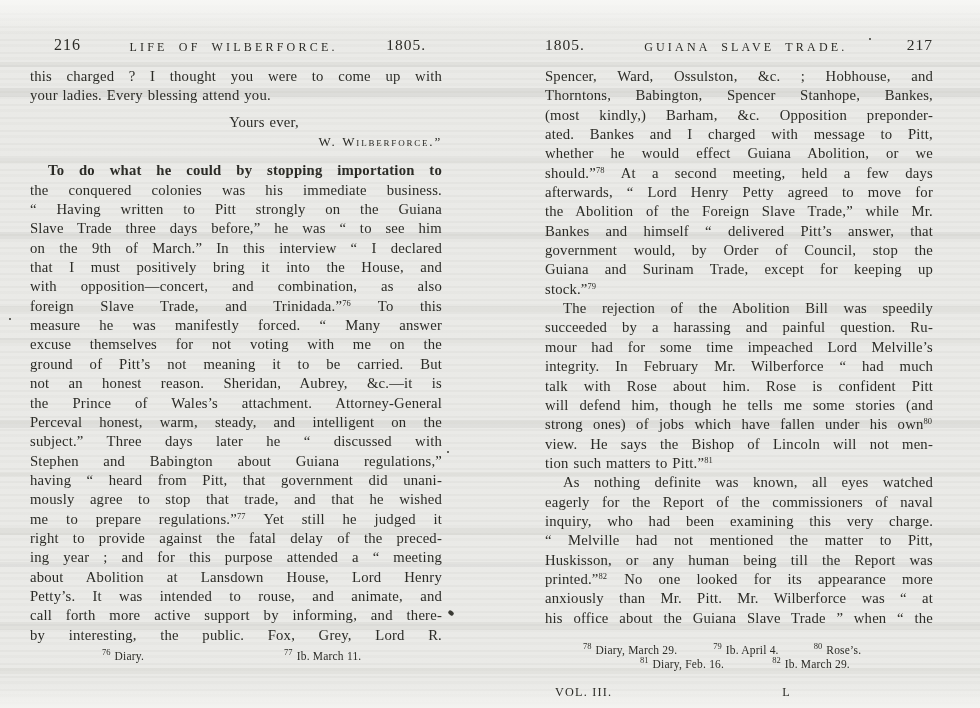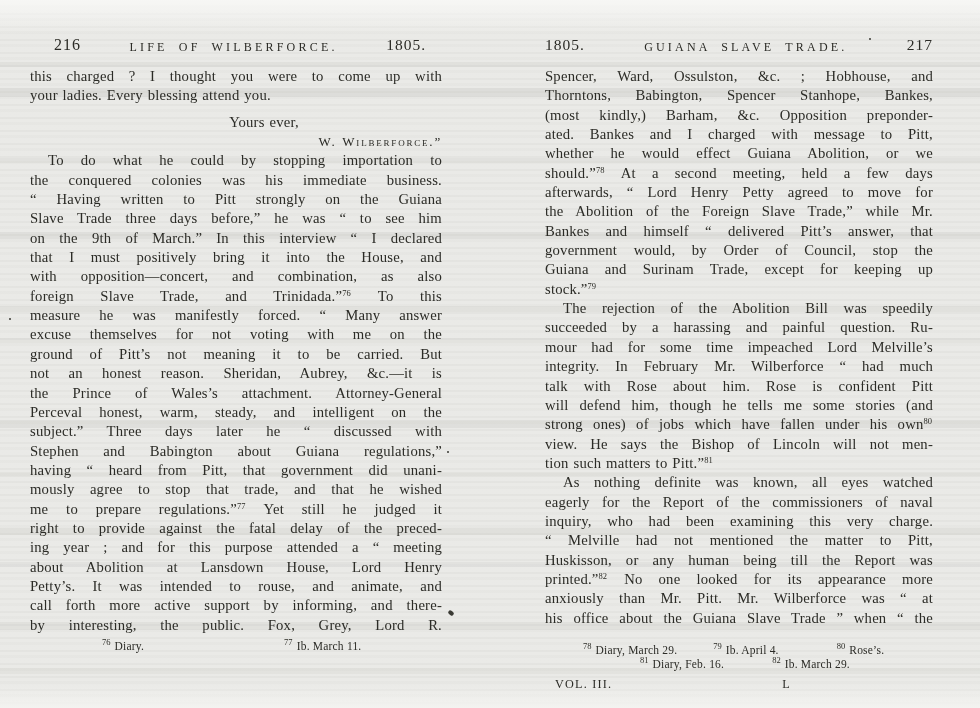--- a/index.html
+++ b/index.html
@@ -47,25 +47,25 @@
   sup{font-size:8.5px;line-height:0;vertical-align:5px;letter-spacing:0;margin-right:1px;}
 
   .footnotes{font-size:11.5px;letter-spacing:0.2px;}
   .fnrow{display:flex;}
   .page--left .fnrow{margin-top:5px;}
   .page--left .fn-1{margin-left:72px;}
   .page--left .fn-2{margin-left:140px;}
   .page--right .fnrow-1{margin-top:16px;}
   .page--right .fnrow-1 .fn-1{margin-left:38px;}
   .page--right .fnrow-1 .fn-2{margin-left:36px;}
-  .page--right .fnrow-1 .fn-3{margin-left:58px;text-align:right;}
+  .page--right .fnrow-1 .fn-3{margin-left:35px;text-align:right;}
   .page--right .fnrow-2{margin-top:2px;}
   .page--right .fnrow-2 .fn-1{margin-left:95px;}
   .page--right .fnrow-2 .fn-2{margin-left:48px;}
-  .volrow{display:flex;margin-top:7px;font-size:12.2px;}
+  .volrow{display:flex;margin-top:15px;font-size:12.2px;}
   .vol-label{letter-spacing:1.2px;margin-left:10px;}
   .sig-mark{margin-left:170px;}
 </style>
 </head>
 <body>
 
 <div class="sheet">
 
   <div class="streak" style="top:62px;height:5px;background:rgba(168,168,160,0.14);"></div>
   <div class="streak" style="top:88px;height:9px;background:rgba(168,168,160,0.18);"></div>
@@ -89,21 +89,21 @@
       <header class="pg-head">
         <span class="h-left">216</span>
         <span class="h-center">LIFE OF WILBERFORCE.</span>
         <span class="h-right">1805.</span>
       </header>
       <div class="body">
           <div class="ln j">this charged ?  I thought you were to come up with</div>
           <div class="ln jl">your ladies.  Every blessing attend you.</div>
           <div class="ln c" style="margin-top: 7px;">Yours ever,</div>
           <div class="ln sig">W. Wilberforce.”</div>
-          <div class="ln j" style="text-indent: 18px; margin-top: 0;">To do what he could by stopping importation to</div>
+          <div class="ln j" style="text-indent: 18px; margin-top: 10px; font-weight: bold;">To do what he could by stopping importation to</div>
           <div class="ln j">the conquered colonies was his immediate business.</div>
           <div class="ln j">“ Having written to Pitt strongly on the Guiana</div>
           <div class="ln j">Slave Trade three days before,” he was “ to see him</div>
           <div class="ln j">on the 9th of March.”  In this interview “ I declared</div>
           <div class="ln j">that I must positively bring it into the House, and</div>
           <div class="ln j">with opposition—concert, and combination, as also</div>
           <div class="ln j">foreign Slave Trade, and Trinidada.”<sup>76</sup>  To this</div>
           <div class="ln j">measure he was manifestly forced.  “ Many answer</div>
           <div class="ln j">excuse themselves for not voting with me on the</div>
           <div class="ln j">ground of Pitt’s not meaning it to be carried.  But</div>

